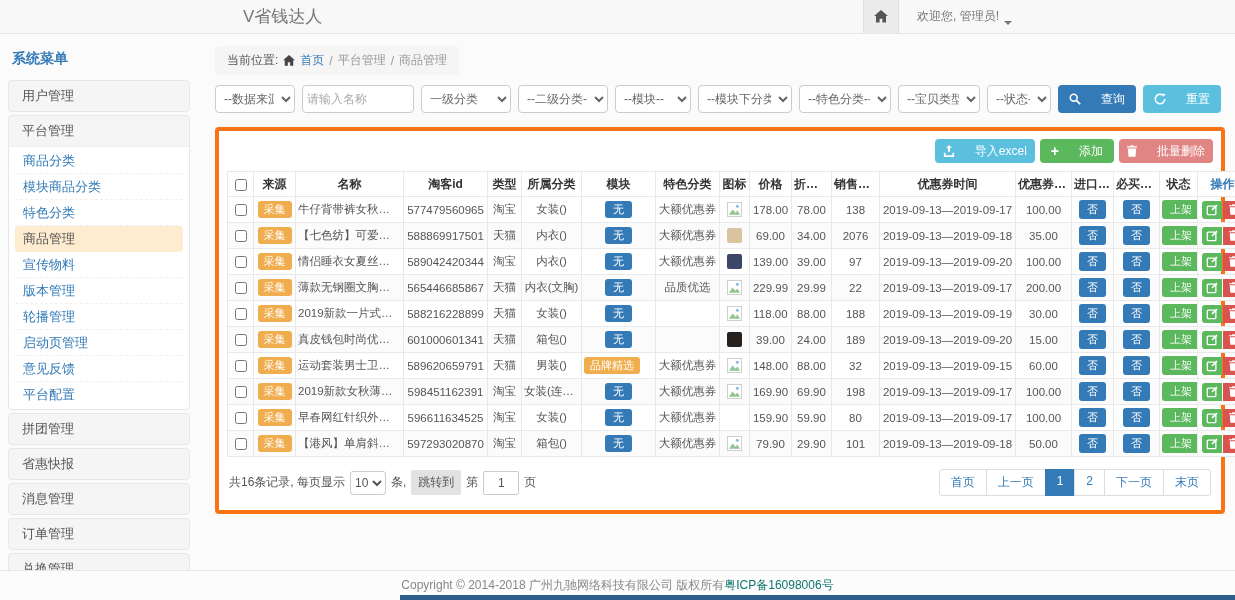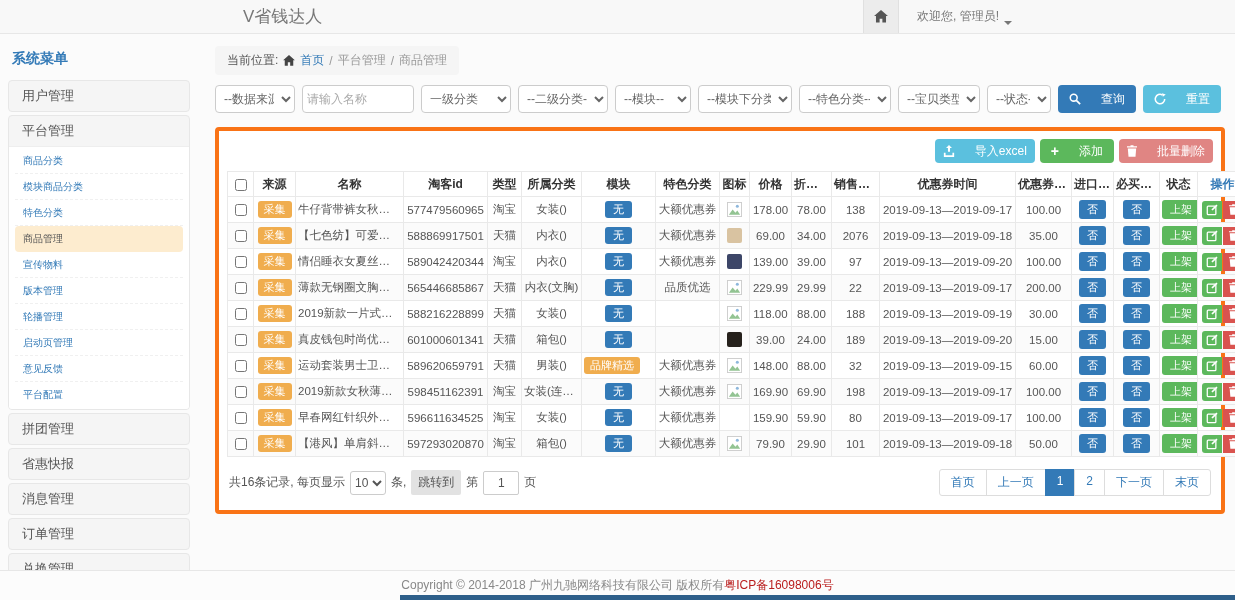--- a/index.html
+++ b/index.html
@@ -15,21 +15,21 @@
   .home-box{width:36px;height:33px;background:#ececec;border-left:1px solid #e0e0e0;border-right:1px solid #e0e0e0;display:flex;align-items:center;justify-content:center;cursor:pointer}
   .welcome{margin-left:18px;font-size:12px;color:#777;cursor:pointer;display:flex;align-items:flex-end}
   .caret{display:inline-block;width:0;height:0;border-top:4px solid #777;border-left:4px solid transparent;border-right:4px solid transparent;margin-left:5px}
   
   .layout{display:flex;height:536px;overflow:hidden}
   .sidebar{width:182px;margin-left:8px;padding-top:10px;flex-shrink:0;overflow:hidden}
   .sidebar-title{color:#337ab7;font-weight:bold;font-size:14px;padding:6px 4px 12px}
   .menu-group{margin-bottom:3px;border:1px solid #e7e7e7;border-radius:4px;background:#f5f5f5;overflow:hidden}
   .menu-top{height:30px;line-height:30px;padding-left:13px;font-size:13px;color:#555;cursor:pointer}
   .submenu{background:#fff;border-top:1px solid #eee;padding:1px 6px}
-  .submenu-item{height:26px;line-height:26px;padding-left:8px;font-size:10px;color:#337ab7;border-bottom:1px dashed #f0f0f0;cursor:pointer;white-space:nowrap;overflow:hidden}
+  .submenu-item{height:26px;line-height:26px;padding-left:8px;font-size:13px;color:#337ab7;border-bottom:1px dashed #f0f0f0;cursor:pointer;white-space:nowrap;overflow:hidden}
   .submenu-item:last-child{border-bottom:none}
   .submenu-item.active{background:#fdeccf;border-radius:4px;color:#555;border-bottom-color:transparent}
   
   .main{flex:1;padding:12px 10px 0 25px;min-width:0}
   .breadcrumb{display:inline-flex;align-items:center;gap:5px;background:#f5f5f5;border-radius:4px;padding:6px 12px;font-size:12px;color:#999}
   .bc-prefix{color:#555}
   .bc-home{color:#337ab7;cursor:pointer}
   .filterbar{display:flex;align-items:center;gap:7px;margin-top:10px;flex-wrap:nowrap}
   .filterbar select,.filterbar input{height:28px;border:1px solid #ccc;border-radius:4px;font-size:12px;color:#666;background:#fff;padding:0 4px;outline:none}
   .filterbar input::placeholder{color:#aaa}
@@ -67,21 +67,21 @@
   .psize{height:24px;border:1px solid #ccc;border-radius:3px;font-size:12px;color:#555;background:#fff}
   .jump-btn{background:#e2e2e2;border:none;border-radius:2px;padding:4px 7px;font-size:12px;color:#555;cursor:pointer}
   .jump-input{width:36px;height:24px;border:1px solid #ccc;border-radius:2px;text-align:center;font-size:12px;color:#555;outline:none}
   .pager{display:flex}
   .pg{border:1px solid #ddd;background:#fff;color:#337ab7;padding:4px 11px;margin-left:-1px;cursor:pointer;font-size:12px}
   .pg:first-child{border-radius:3px 0 0 3px;margin-left:0}
   .pg:last-child{border-radius:0 3px 3px 0}
   .pg.active{background:#337ab7;border-color:#337ab7;color:#fff}
   
   .footer{position:absolute;left:0;right:0;bottom:0;height:30px;border-top:1px solid #e7e7e7;background:#fcfcfc;display:flex;align-items:center;justify-content:center;font-size:12px;color:#888}
-  .icp{color:#b91c1c;cursor:pointer;text-decoration:none}
+  .icp{color:#0f766e;cursor:pointer;text-decoration:none}
   .bottom-strip{position:absolute;bottom:0;left:400px;right:0;height:5px;background:#2e5f8a}
 </style>
 </head>
 <body>
 
 <div class="topbar">
   <div class="brand">V省钱达人</div>
   <div class="topbar-right">
     <div class="home-box">
       <svg width="14" height="13" viewBox="0 0 16 15" fill="#555">

